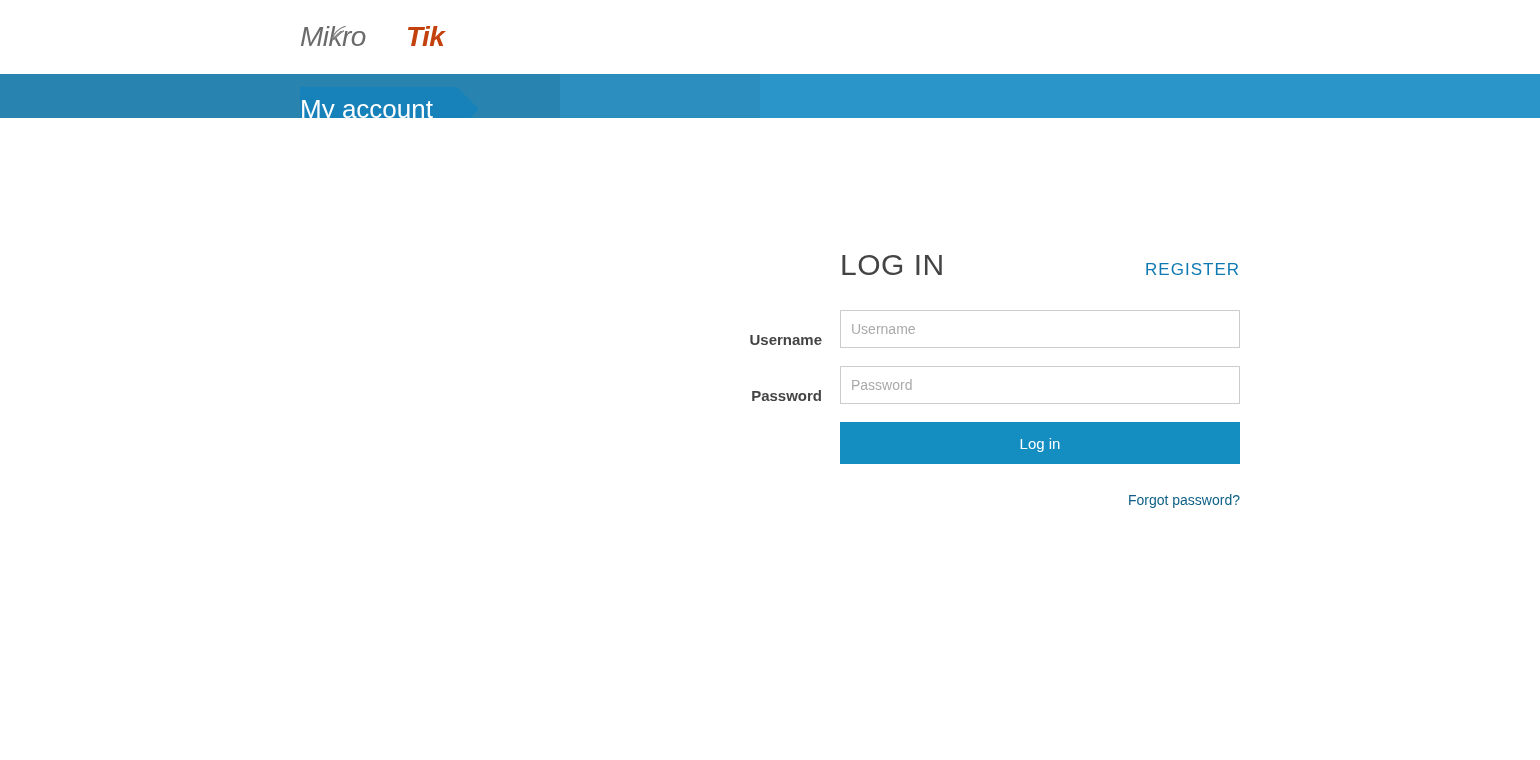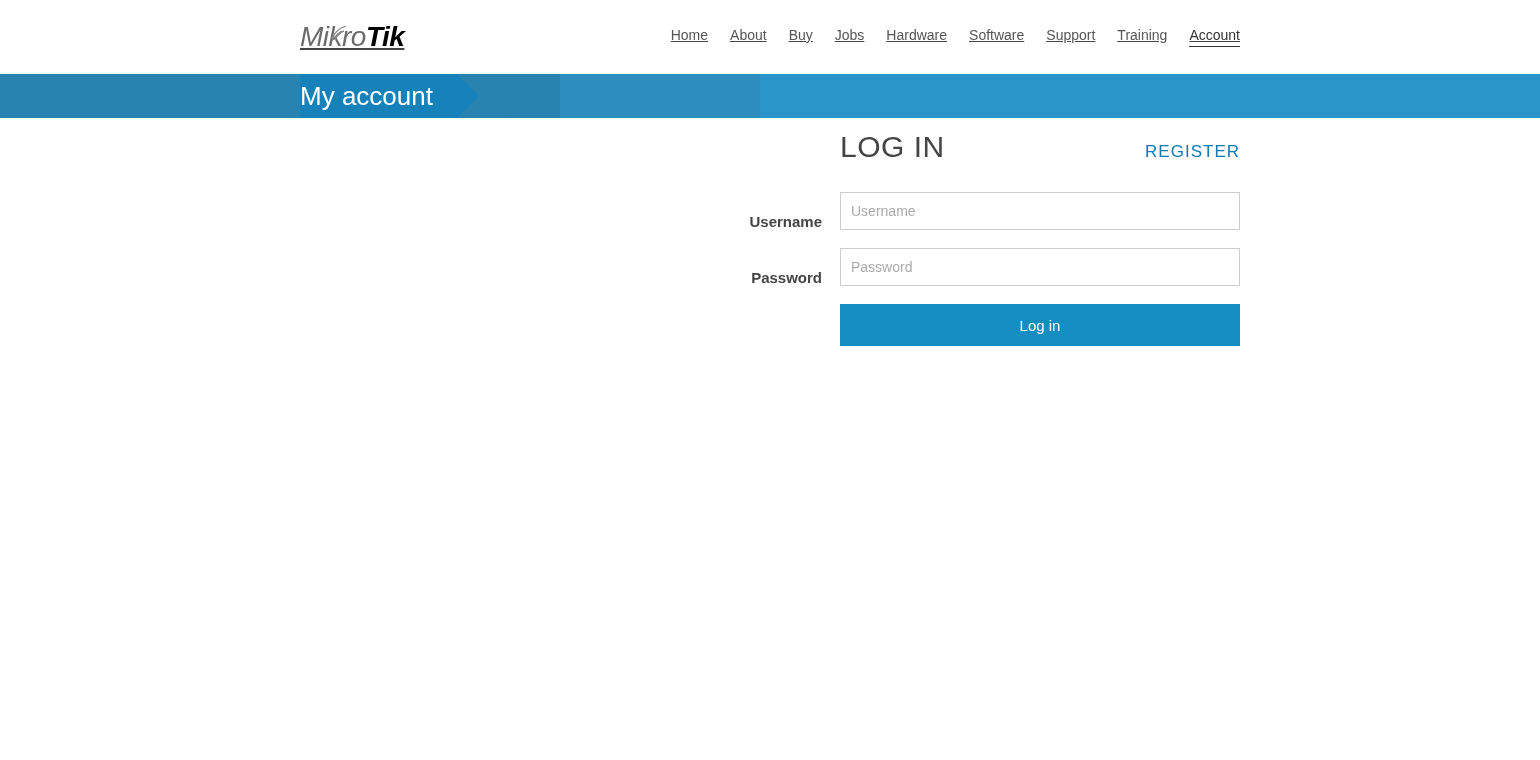--- a/index.html
+++ b/index.html
@@ -7,21 +7,20 @@
     font-family: Arial, Helvetica, sans-serif;
     font-size: 14px;
     color: #444;
     background: #fff;
   }
 
   
   .top {
     width: 100%;
     background: #fff;
-    text-decoration: underline;
   }
   .top-inner {
     max-width: 940px;
     margin: 0 auto;
     height: 74px;
     display: flex;
     align-items: center;
     justify-content: space-between;
   }
   .logo {
@@ -35,21 +34,22 @@
     position: relative;
   }
   .logo .waves {
     position: absolute;
     top: -6px;
     left: 32px;
   }
   .logo .tik {
     font-weight: 800;
     font-style: italic;
-    color: #000000;
+    color: #c2410c;
+    margin-left: 40px;
   }
 
   nav {
     display: flex;
     gap: 22px;
   }
   nav a {
     color: #555;
     text-decoration: none;
     font-size: 14px;
@@ -79,21 +79,21 @@
     background: linear-gradient(
       to right,
       #357da2 0, #357da2 560px,
       #3a90bb 560px, #3a90bb 760px,
       #359dcf 760px, #359dcf 1540px
     );
     opacity: 0.55;
   }
   .title-inner {
     max-width: 940px;
-    margin: 0 auto;
+    margin: 13px auto;
     height: 100%;
     display: flex;
     align-items: flex-start;
     position: relative;
     z-index: 1;
   }
   .title-chevron {
     display: flex;
     align-items: center;
     height: 100%;
@@ -114,21 +114,22 @@
   }
   .title-chevron h1 {
     color: #fff;
     font-weight: 300;
     font-size: 26px;
   }
 
   
   .main {
     max-width: 940px;
-    margin: 12px auto;
+    margin: 0 auto;
+    padding-top: 130px;
   }
   .login-wrap {
     width: 720px;
     margin-left: auto;
   }
   .login-head {
     display: flex;
     justify-content: space-between;
     align-items: baseline;
     margin-left: 320px;
@@ -207,31 +208,20 @@
     <div class="logo">
       <span class="waves">
         <svg width="22" height="14" viewBox="0 0 22 14">
           <path d="M0 14 C 2 6, 8 2, 14 0" stroke="#8a8a8a" stroke-width="1.3" fill="none"></path>
           <path d="M3 14 C 4 9, 8 6, 12 5" stroke="#8a8a8a" stroke-width="1.3" fill="none"></path>
         </svg>
       </span>
       <span>Mikro</span>
         <span class="tik">Tik</span>
     </div>
-    <nav>
-      <a>Home</a>
-      <a>About</a>
-      <a>Buy</a>
-      <a>Jobs</a>
-      <a>Hardware</a>
-      <a>Software</a>
-      <a>Support</a>
-      <a>Training</a>
-      <a class="active">Account</a>
-    </nav>
   </div>
 </header>
 
 <div class="title-bar">
   <div class="title-inner">
     <div class="title-chevron">
       <h1>My account</h1>
     </div>
   </div>
 </div>
@@ -251,15 +241,18 @@
 
     <div class="field-row">
       <label>Password</label>
       <input type="password" placeholder="Password" style="">
     </div>
 
     <div class="btn-row">
       <button class="login-btn">Log in</button>
     </div>
 
+    <div class="forgot">
+      <a>Forgot password?</a>
+    </div>
 
   </div>
 </main>
 
 </body></html>

